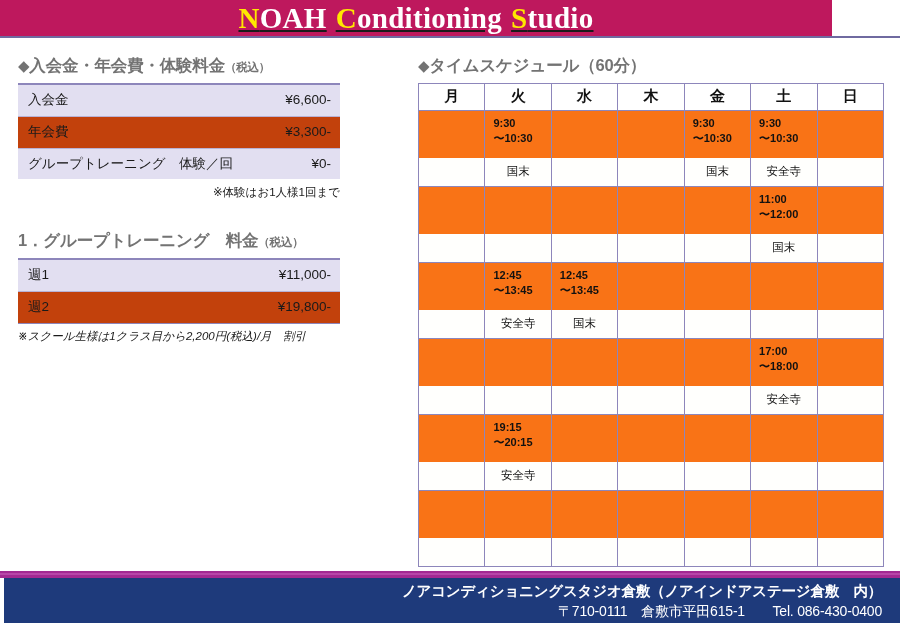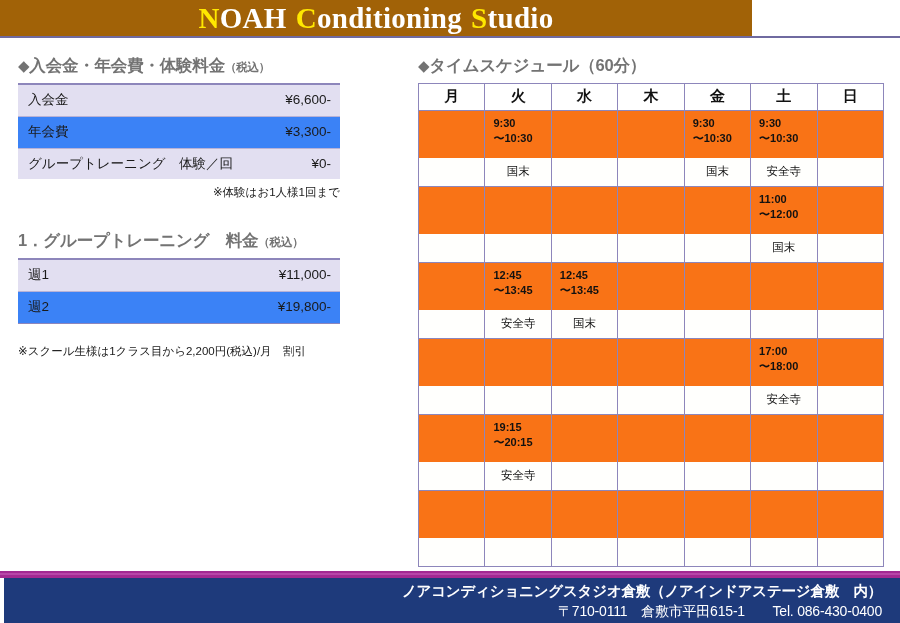--- a/index.html
+++ b/index.html
@@ -14,27 +14,28 @@
     font-family: "Liberation Sans", "DejaVu Sans", sans-serif;
     color: #1a1a1a;
     overflow: hidden;
     position: relative;
   }
 
   
   .header-bar {
     position: absolute;
     left: 0; top: 0;
-    width: 752px;
+    width: 832px;
     height: 36px;
-    background: #a16207;
+    background: #be185d;
     display: flex;
     align-items: center;
     justify-content: center;
     box-sizing: border-box;
+    text-decoration: underline;
   }
   .header-underline {
     position: absolute;
     left: 0; top: 36px;
     width: 900px;
     height: 2px;
     background: #6f6aa0;
   }
   .header-title {
     font-family: "Liberation Serif", "DejaVu Serif", serif;
@@ -77,21 +78,21 @@
     border-top: 2px solid #8d86bb;
   }
   .price-table td {
     font-size: 13.5px;
     padding: 7px 9px 7px 10px;
     border-bottom: 1px solid #b8b2d6;
     line-height: 1.25;
     white-space: nowrap;
   }
   .price-table tr.alt td { background: #e2dff1; }
-  .price-table tr.plain td { background: #3b82f6; }
+  .price-table tr.plain td { background: #c2410c; }
   .price-table td.label { text-align: left; }
   .price-table td.value { text-align: right; }
   .price-table tr.last td { border-bottom: none; }
 
   .note-right {
     font-size: 11.5px;
     text-align: right;
     margin-top: 6px;
     color: #1a1a1a;
     white-space: nowrap;
@@ -101,21 +102,22 @@
     text-align: left;
     margin-top: 5px;
     color: #1a1a1a;
     white-space: nowrap;
   }
 
   .block-2 { margin-top: 31px; }
   .rule-under {
     border-top: 1px solid #8d86bb;
     margin-top: 0;
-    padding-top: 20px;
+    padding-top: 5px;
+    font-style: italic;
   }
 
   
   .right-col {
     position: absolute;
     left: 418px;
     top: 56px;
     width: 466px;
   }
   .sched-table {

